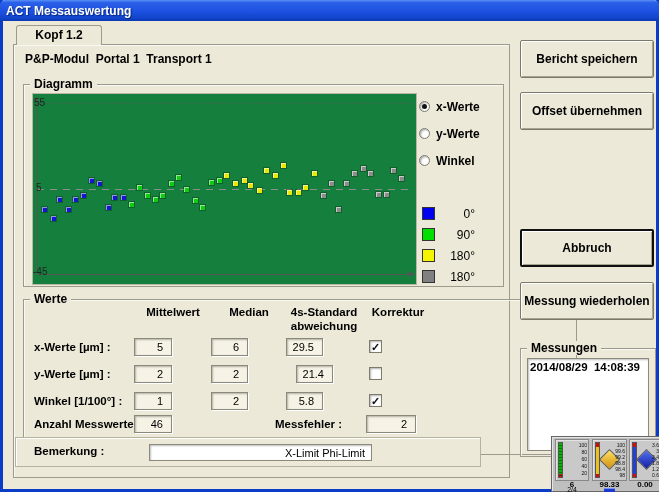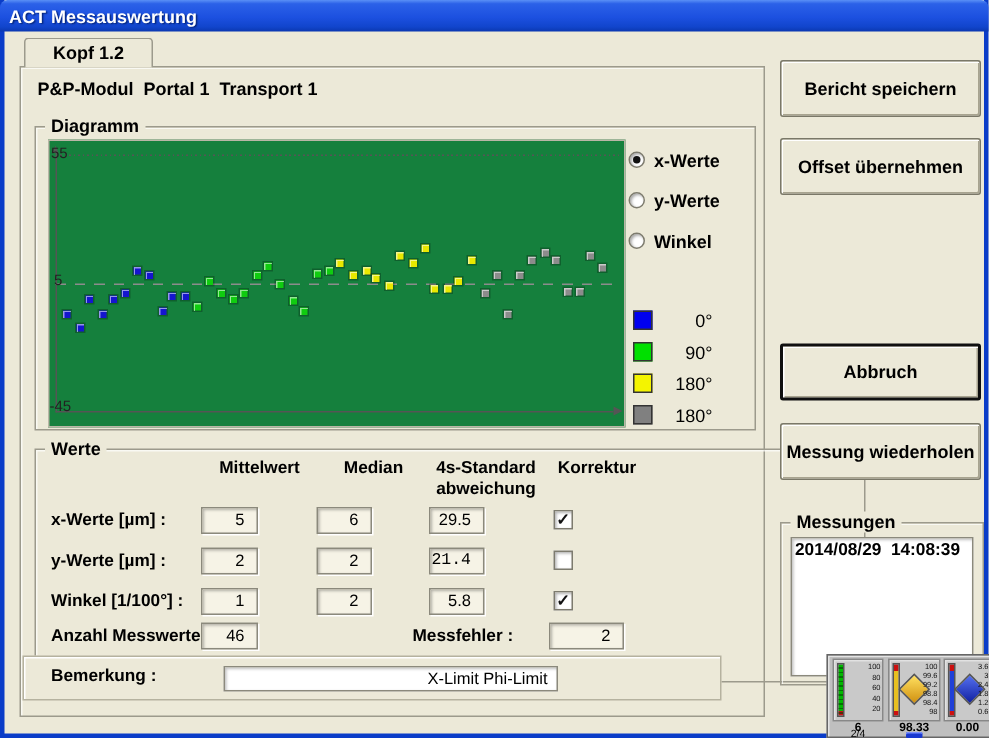--- a/index.html
+++ b/index.html
@@ -232,21 +232,21 @@
 
     <span class="wlabel" style="top:38px;">x-Werte [µm] :</span>
     <span class="field" style="left:110px;top:38px;width:38px;">5</span>
     <span class="field" style="left:187px;top:38px;width:37px;">6</span>
     <span class="field" style="left:262px;top:38px;width:37px;">29.5</span>
     <span class="chk" style="left:345px;top:40px;">✓</span>
 
     <span class="wlabel" style="top:65px;">y-Werte [µm] :</span>
     <span class="field" style="left:110px;top:65px;width:38px;">2</span>
     <span class="field" style="left:187px;top:65px;width:37px;">2</span>
-    <span class="field" style="left:262px;top:65px;width:37px;font-family:Liberation Mono, monospace;">21.4</span>
+    <span class="field" style="left:272px;top:65px;width:37px;">21.4</span>
     <span class="chk" style="left:345px;top:67px;"></span>
 
     <span class="wlabel" style="top:92px;">Winkel [1/100°] :</span>
     <span class="field" style="left:110px;top:92px;width:38px;">1</span>
     <span class="field" style="left:187px;top:92px;width:37px;">2</span>
     <span class="field" style="left:262px;top:92px;width:37px;">5.8</span>
     <span class="chk" style="left:345px;top:94px;">✓</span>
 
     <span class="wlabel" style="top:115px;">Anzahl Messwerte :</span>
     <span class="field" style="left:110px;top:115px;width:38px;">46</span>

